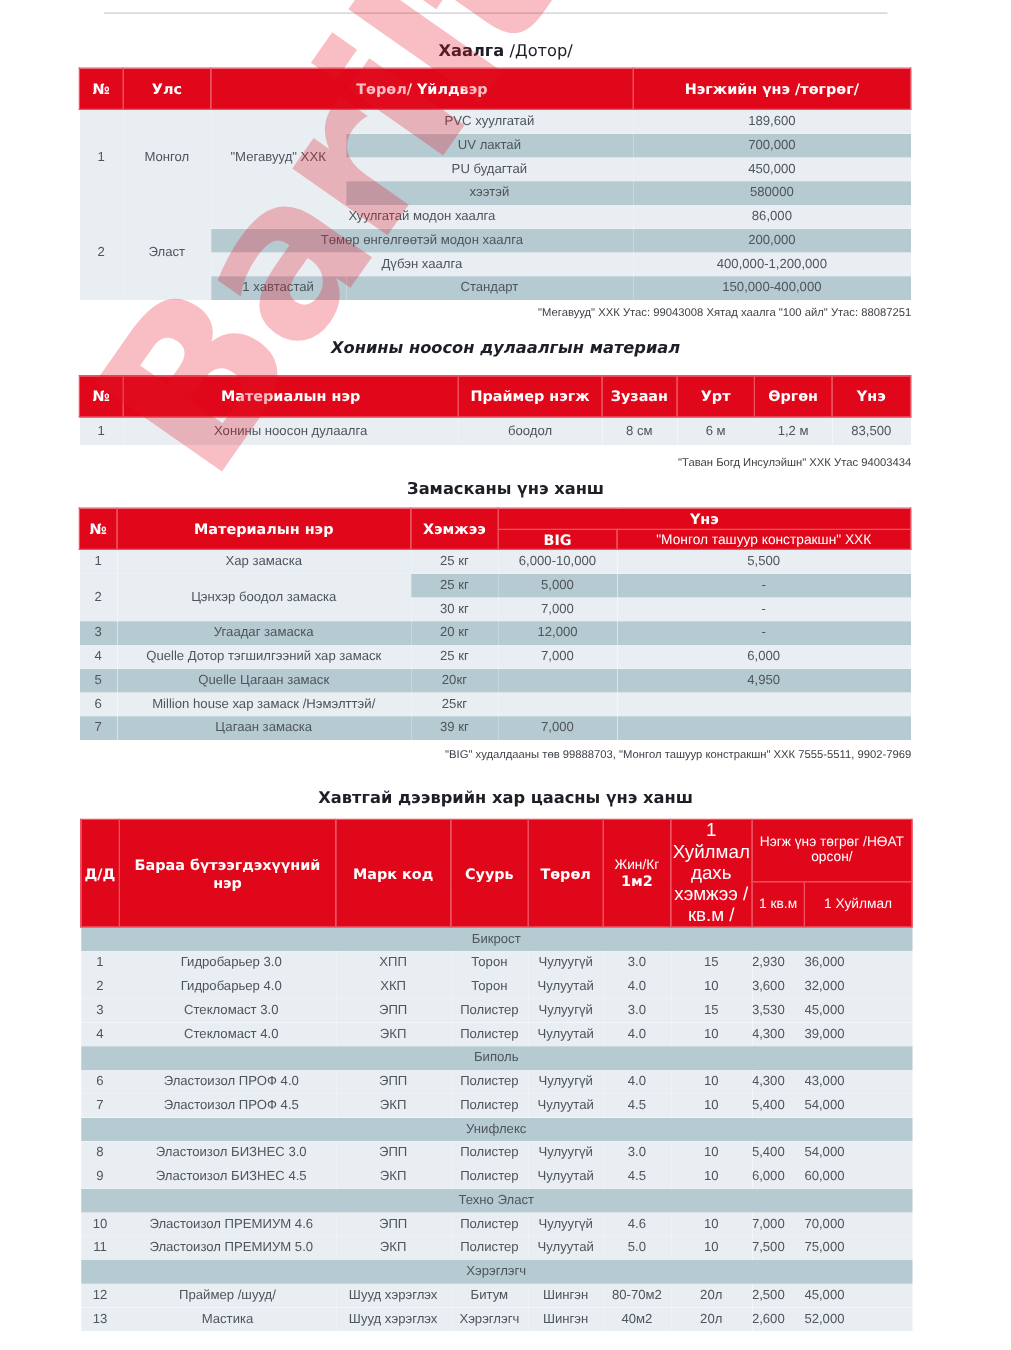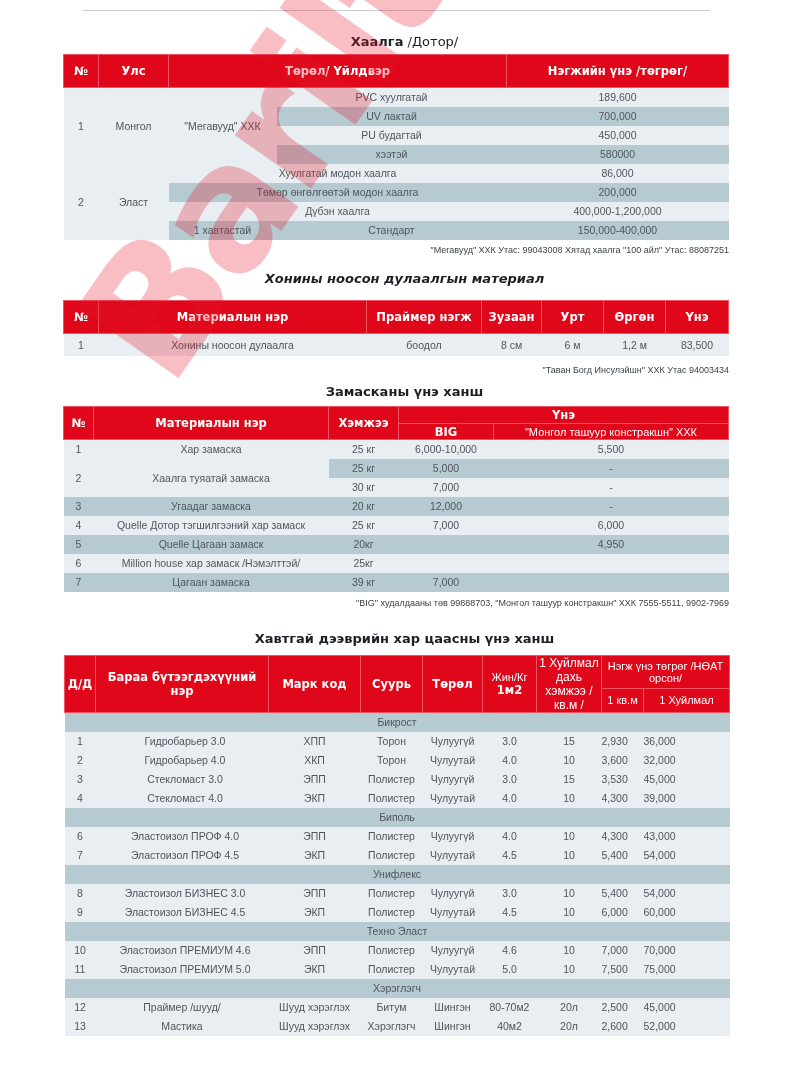--- a/index.html
+++ b/index.html
@@ -140,21 +140,21 @@
   </tr>
   <tr>
     <td class="l">1</td>
     <td class="l">Хар замаска</td>
     <td class="l">25 кг</td>
     <td class="l">6,000-10,000</td>
     <td class="l">5,500</td>
   </tr>
   <tr>
     <td rowspan="2" class="l">2</td>
-    <td rowspan="2" class="l">Хаалга туяатай замаска</td>
+    <td rowspan="2" class="l">Цэнхэр боодол замаска</td>
     <td class="d">25 кг</td>
     <td class="d">5,000</td>
     <td class="d">-</td>
   </tr>
   <tr>
     <td class="l">30 кг</td>
     <td class="l">7,000</td>
     <td class="l">-</td>
   </tr>
   <tr>
@@ -213,21 +213,21 @@
       <tr style="height:30px;">
     <th rowspan="2">Д/Д</th>
     <th rowspan="2">Бараа бүтээгдэхүүний нэр</th>
     <th rowspan="2">Марк код</th>
     <th rowspan="2">Суурь</th>
     <th rowspan="2">Төрөл</th>
     <th rowspan="2">
       <div class="thin" style="font-weight:normal;font-family:'Liberation Sans',sans-serif;font-size:11px;">Жин/Кг</div>
       <div>1м2</div>
     </th>
-    <th rowspan="2" class="thin" style="font-size:12px;">1 Хуйлмал дахь хэмжээ / кв.м /</th>
+    <th rowspan="2" class="thin" style="font-size:15px;">1 Хуйлмал дахь хэмжээ / кв.м /</th>
     <th colspan="2" class="thin">Нэгж үнэ төгрөг /НӨАТ орсон/</th>
   </tr>
   <tr style="height:22px;">
     <th class="thin">1 кв.м</th>
     <th class="thin">1 Хуйлмал</th>
   </tr>
   </tbody>
     <tbody id="roofing-body">
       <tr>
         <td colspan="9" class="d">Бикрост</td>

